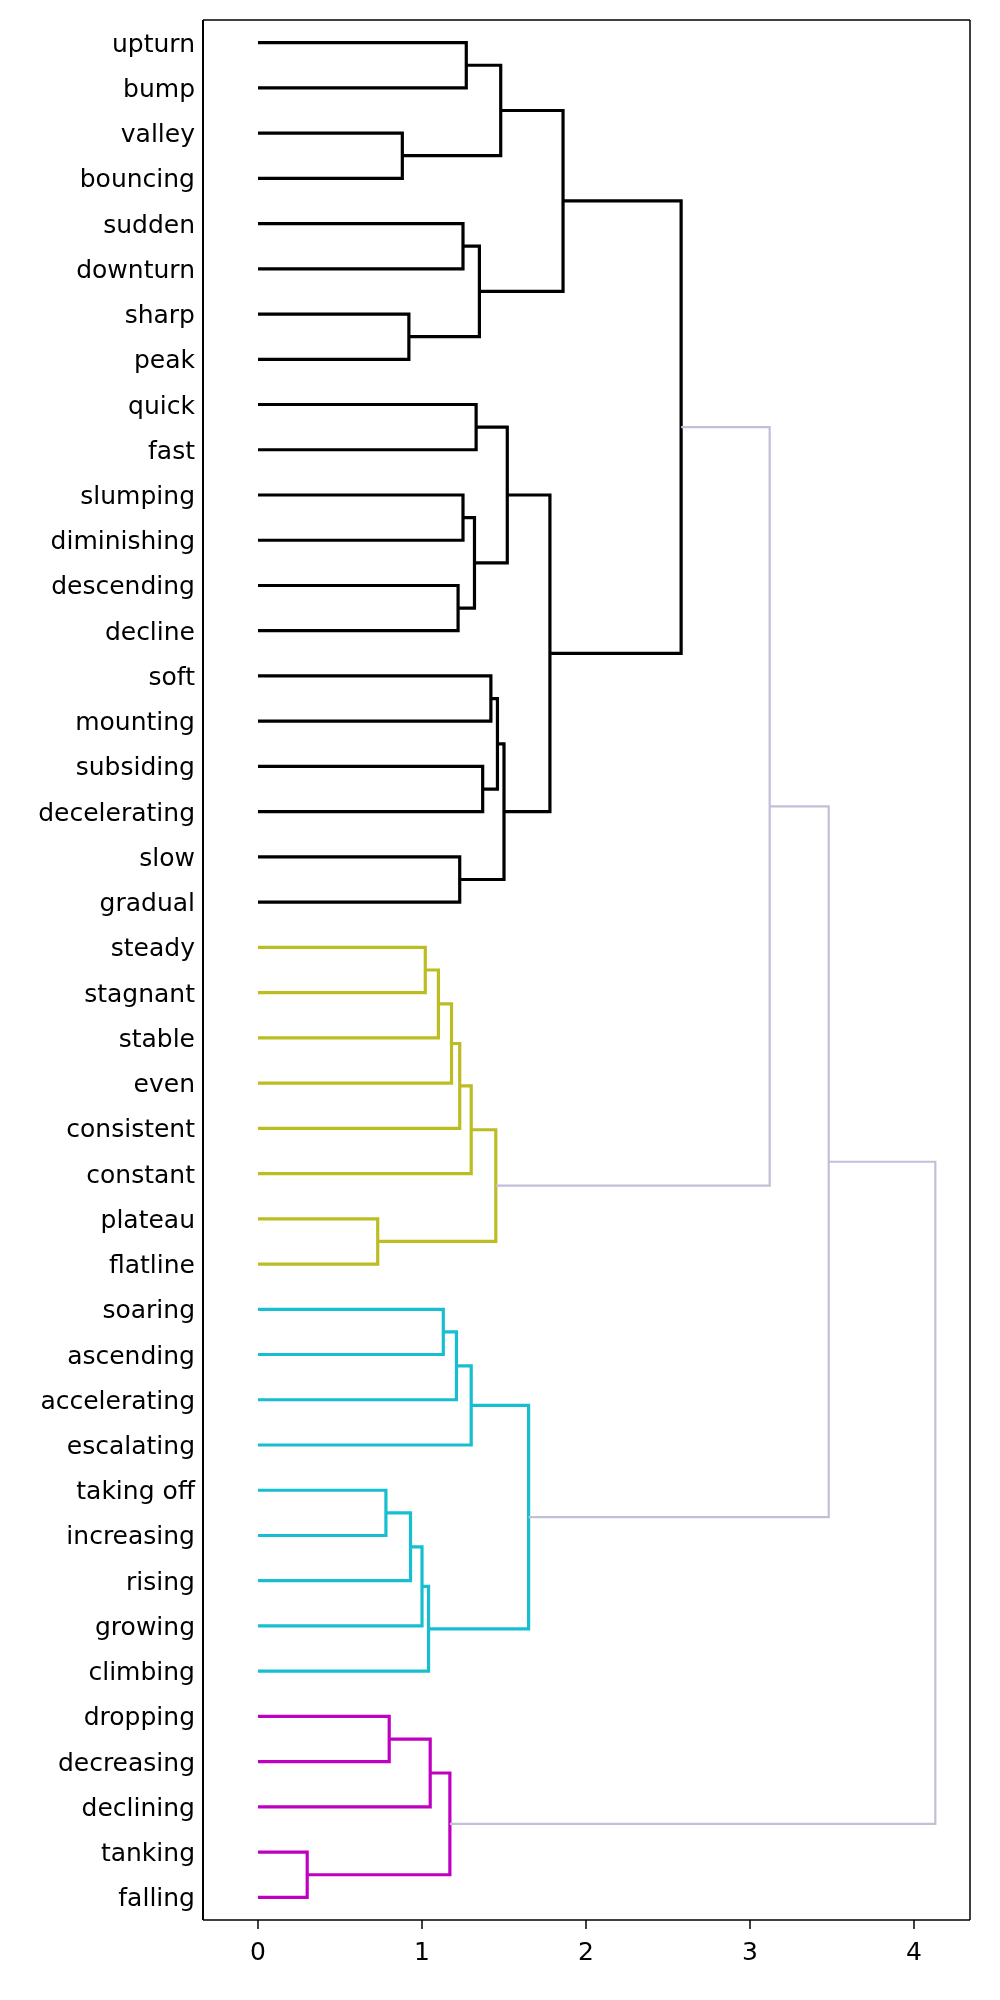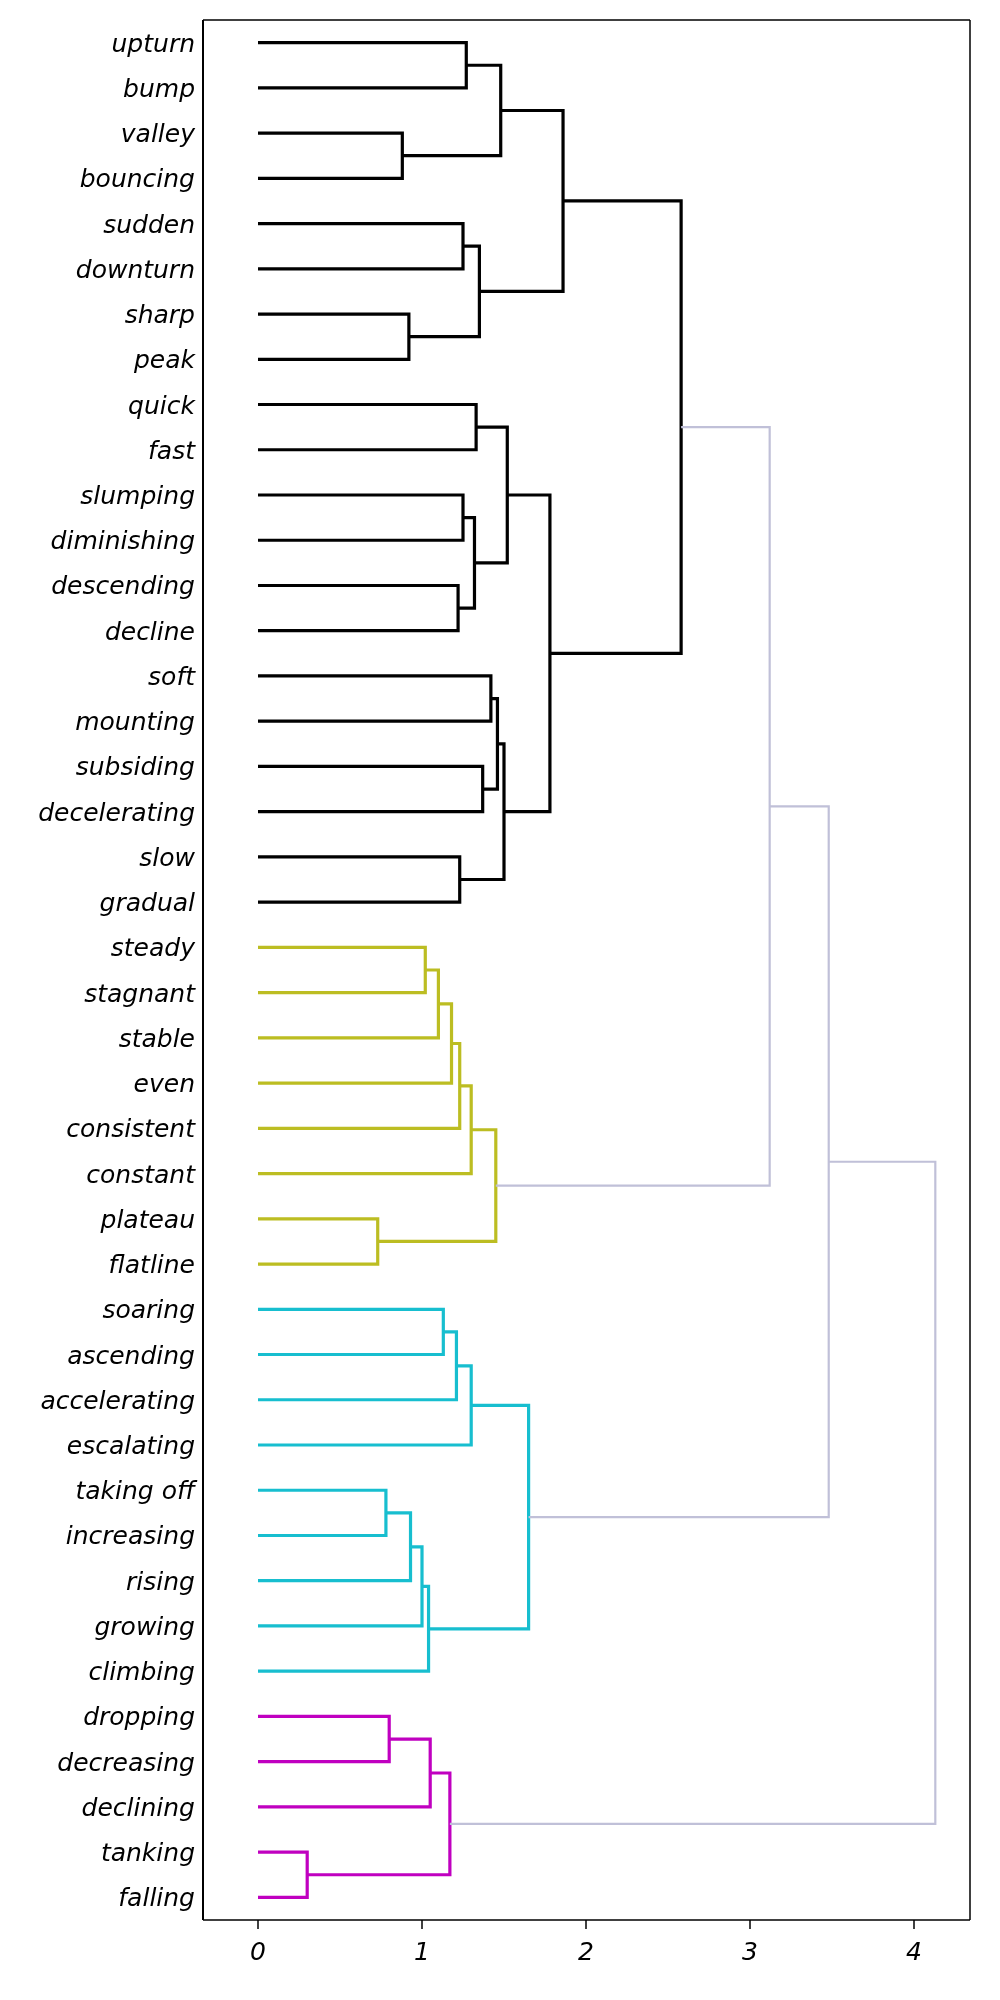--- a/index.html
+++ b/index.html
@@ -1,17 +1,17 @@
 <!DOCTYPE html>
 <html><head>
 <meta charset="utf-8">
 <style>
   html,body{margin:0;padding:0;background:#ffffff;}
   body{width:1000px;height:2000px;font-family:"DejaVu Sans",sans-serif;}
-  #root{position:relative;width:812px;height:2000px;font-style:italic;}
+  #root{position:relative;width:812px;height:2000px;}
   svg{display:block;}
   .leaf-label{font-size:25px;fill:#000000;font-family:"DejaVu Sans",sans-serif;}
   .tick-label{font-size:25px;fill:#000000;font-family:"DejaVu Sans",sans-serif;}
 </style>
 </head>
 <body>
 
 <div id="root">
   <svg id="chart" width="1000" height="2000" xmlns="http://www.w3.org/2000/svg">
     <g id="links-layer">

